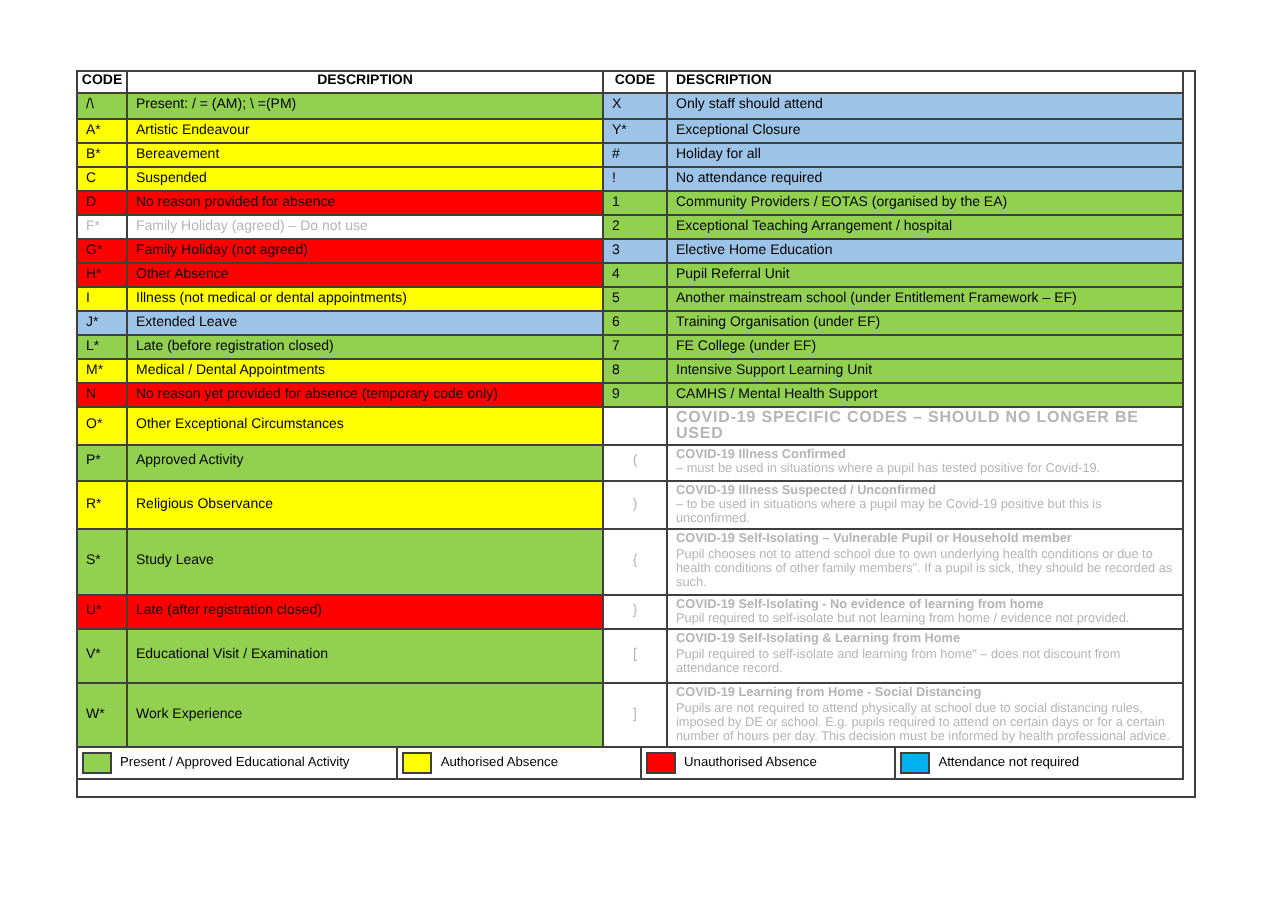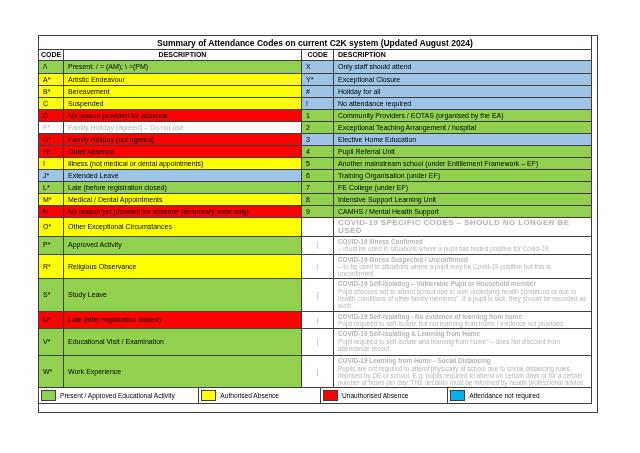--- a/index.html
+++ b/index.html
@@ -48,23 +48,20 @@
   }
   .swatch{
     width:13px;height:9px;flex:0 0 13px;border:1px solid #3f3f3f;display:inline-block;
   }
   .llabel{font-size:6.6px;padding-left:4px;white-space:nowrap;}
 </style>
 </head>
 <body>
 
 <div class="table-wrap">
-  <div class="trow">
-    <div class="cell title-cell">Summary of Attendance Codes on current C2K system (Updated August 2024)</div>
-  </div>
   <div class="trow header-row">
     <div class="cell lc th">CODE</div>
     <div class="cell ld th thc">DESCRIPTION</div>
     <div class="cell rc th">CODE</div>
     <div class="cell rd th">DESCRIPTION</div>
   </div>
   <div id="rows">
       <div class="trow" style="min-height: 13px;">
         <div class="cell lc" style="background: rgb(146, 208, 80);">/\</div>
         <div class="cell ld" style="background: rgb(146, 208, 80);">Present: / = (AM); \ =(PM)</div>

